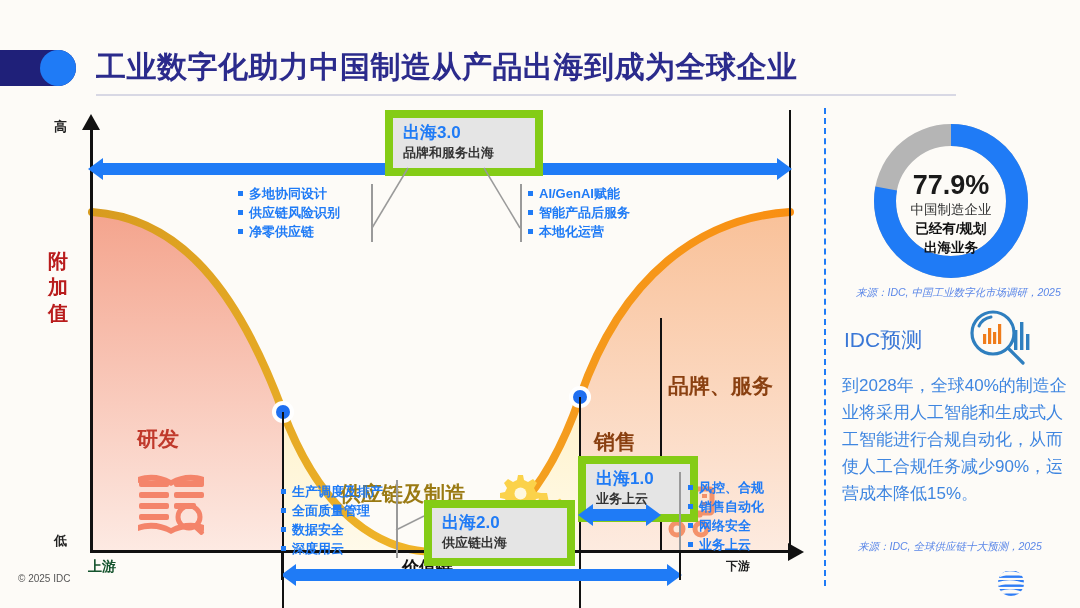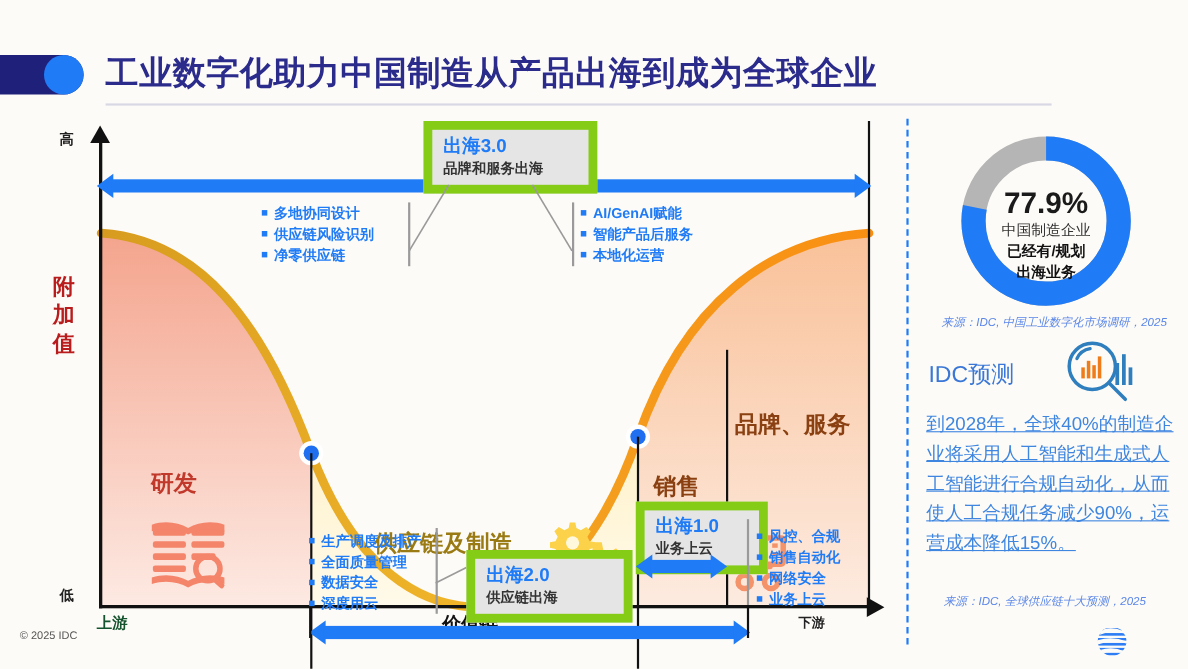--- a/index.html
+++ b/index.html
@@ -87,21 +87,21 @@
   .d-l2{font-size:13.5px;font-weight:bold;color:#111;line-height:19px;}
   .d-l3{font-size:13.5px;font-weight:bold;color:#111;line-height:19px;}
 
   .src{position:absolute;font-size:10.5px;font-style:italic;color:#5b87e8;white-space:nowrap;}
   .src1{left:32px;top:186px;}
   .src2{left:34px;top:440px;}
 
   .idc-head{position:absolute;left:20px;top:226px;font-size:21px;color:#3a77d6;font-weight:normal;}
   .idc-icon{position:absolute;left:142px;top:208px;width:66px;height:60px;}
   .idc-body{position:absolute;left:18px;top:272px;width:232px;font-size:17px;
-    color:#3f86e0;line-height:27px;text-decoration:underline;}
+    color:#3f86e0;line-height:27px;}
 
   
   .copyright{position:absolute;left:18px;top:573px;font-size:10px;color:#555;}
   .logo{position:absolute;left:996px;top:568px;width:30px;height:30px;}
 </style>
 </head>
 <body>
 
 <div id="slide">
 

